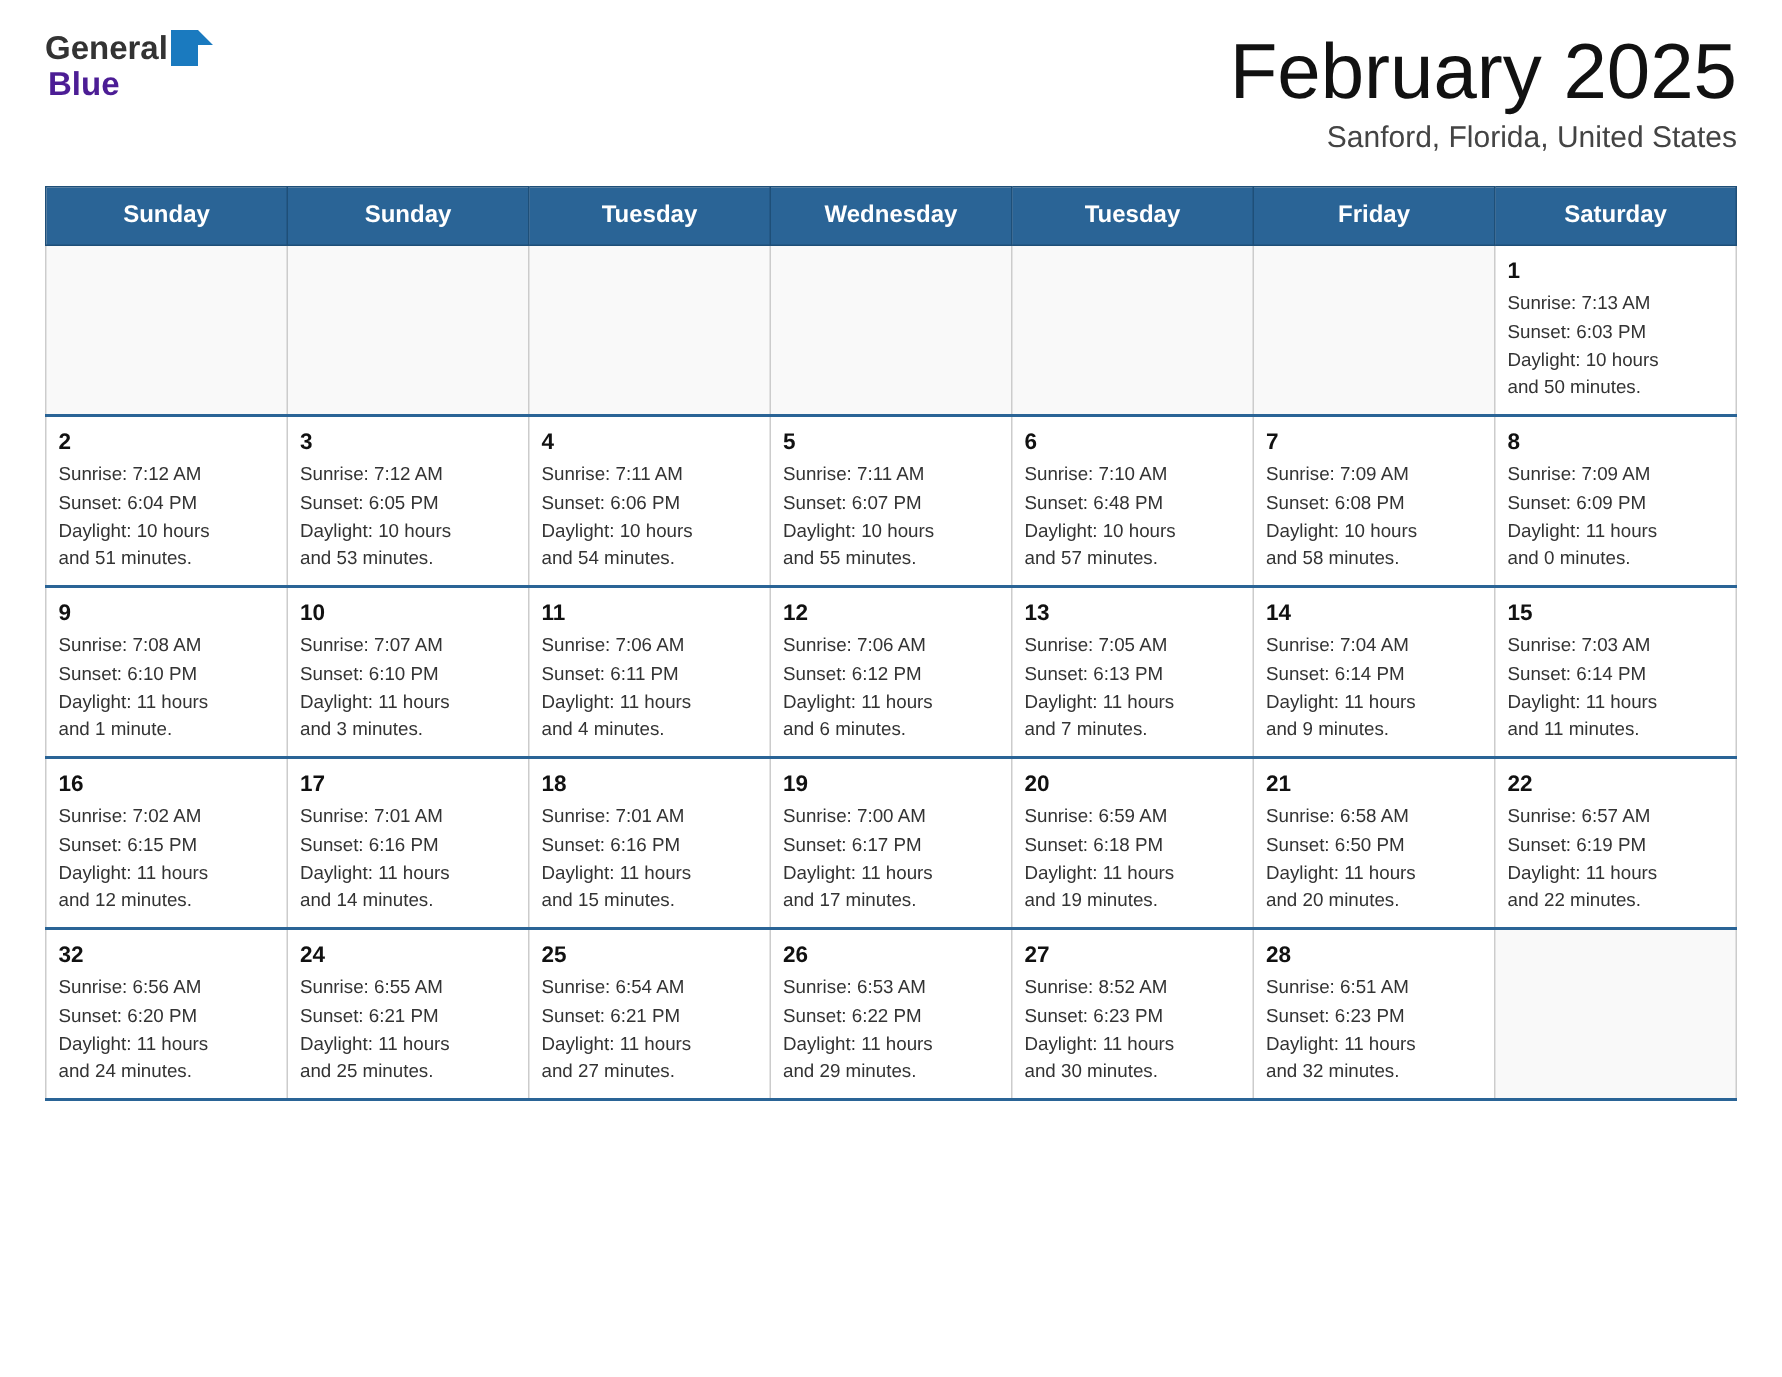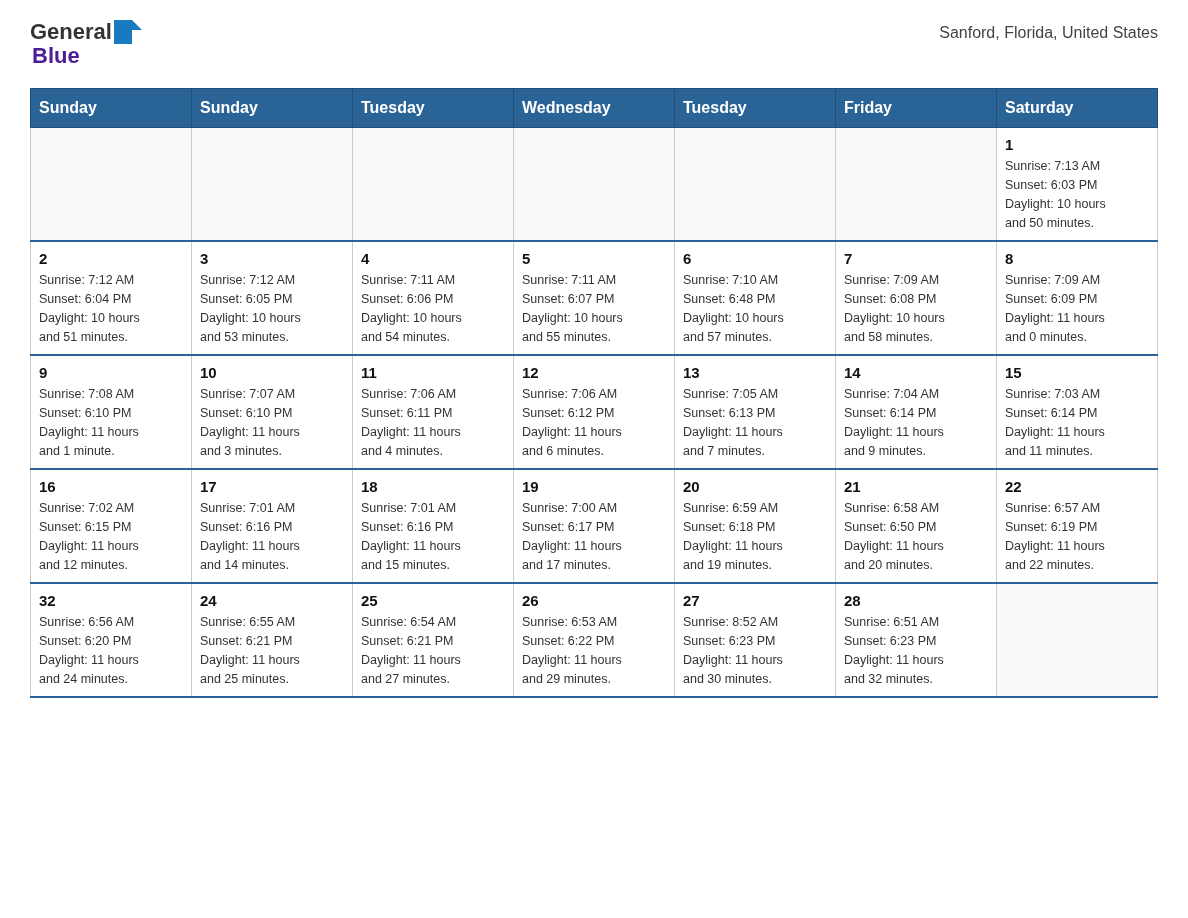--- a/index.html
+++ b/index.html
@@ -34,35 +34,35 @@
     .title-block {
       text-align: right;
     }
     .calendar-title {
       font-size: 52px;
       font-weight: normal;
       color: #111;
       line-height: 1.1;
     }
     .calendar-subtitle {
-      font-size: 16px;
+      font-size: 20px;
       color: #444;
       margin-top: 4px;
     }
     table {
       width: 100%;
       border-collapse: collapse;
     }
     thead tr th {
       background-color: #2a6496;
       color: #fff;
       font-size: 16px;
       font-weight: bold;
       padding: 10px 8px;
-      text-align: left;
+      text-align: center;
       border: 1px solid #1e4f78;
     }
     tbody tr td {
       vertical-align: top;
       padding: 8px;
       border: 1px solid #ccc;
       width: 14.28%;
       min-height: 110px;
       font-size: 13px;
       color: #333;
@@ -94,20 +94,21 @@
       <div style="display:flex; align-items:center;">
         <span class="logo-text-general">General</span>
         <svg width="28" height="24" viewBox="0 0 28 24" style="margin-left:2px;">
           <polygon points="0,0 18,0 28,10 18,10 18,24 0,24" fill="#1a7abf"></polygon>
         </svg>
       </div>
       <span class="logo-text-blue" style="margin-left:2px;">Blue</span>
     </div>
   </div>
   <div class="title-block">
+    <div class="calendar-title">February 2025</div>
     <div class="calendar-subtitle">Sanford, Florida, United States</div>
   </div>
 </div>
 
 <table>
   <thead>
     <tr>
       <th>Sunday</th>
       <th>Sunday</th>
       <th>Tuesday</th>

